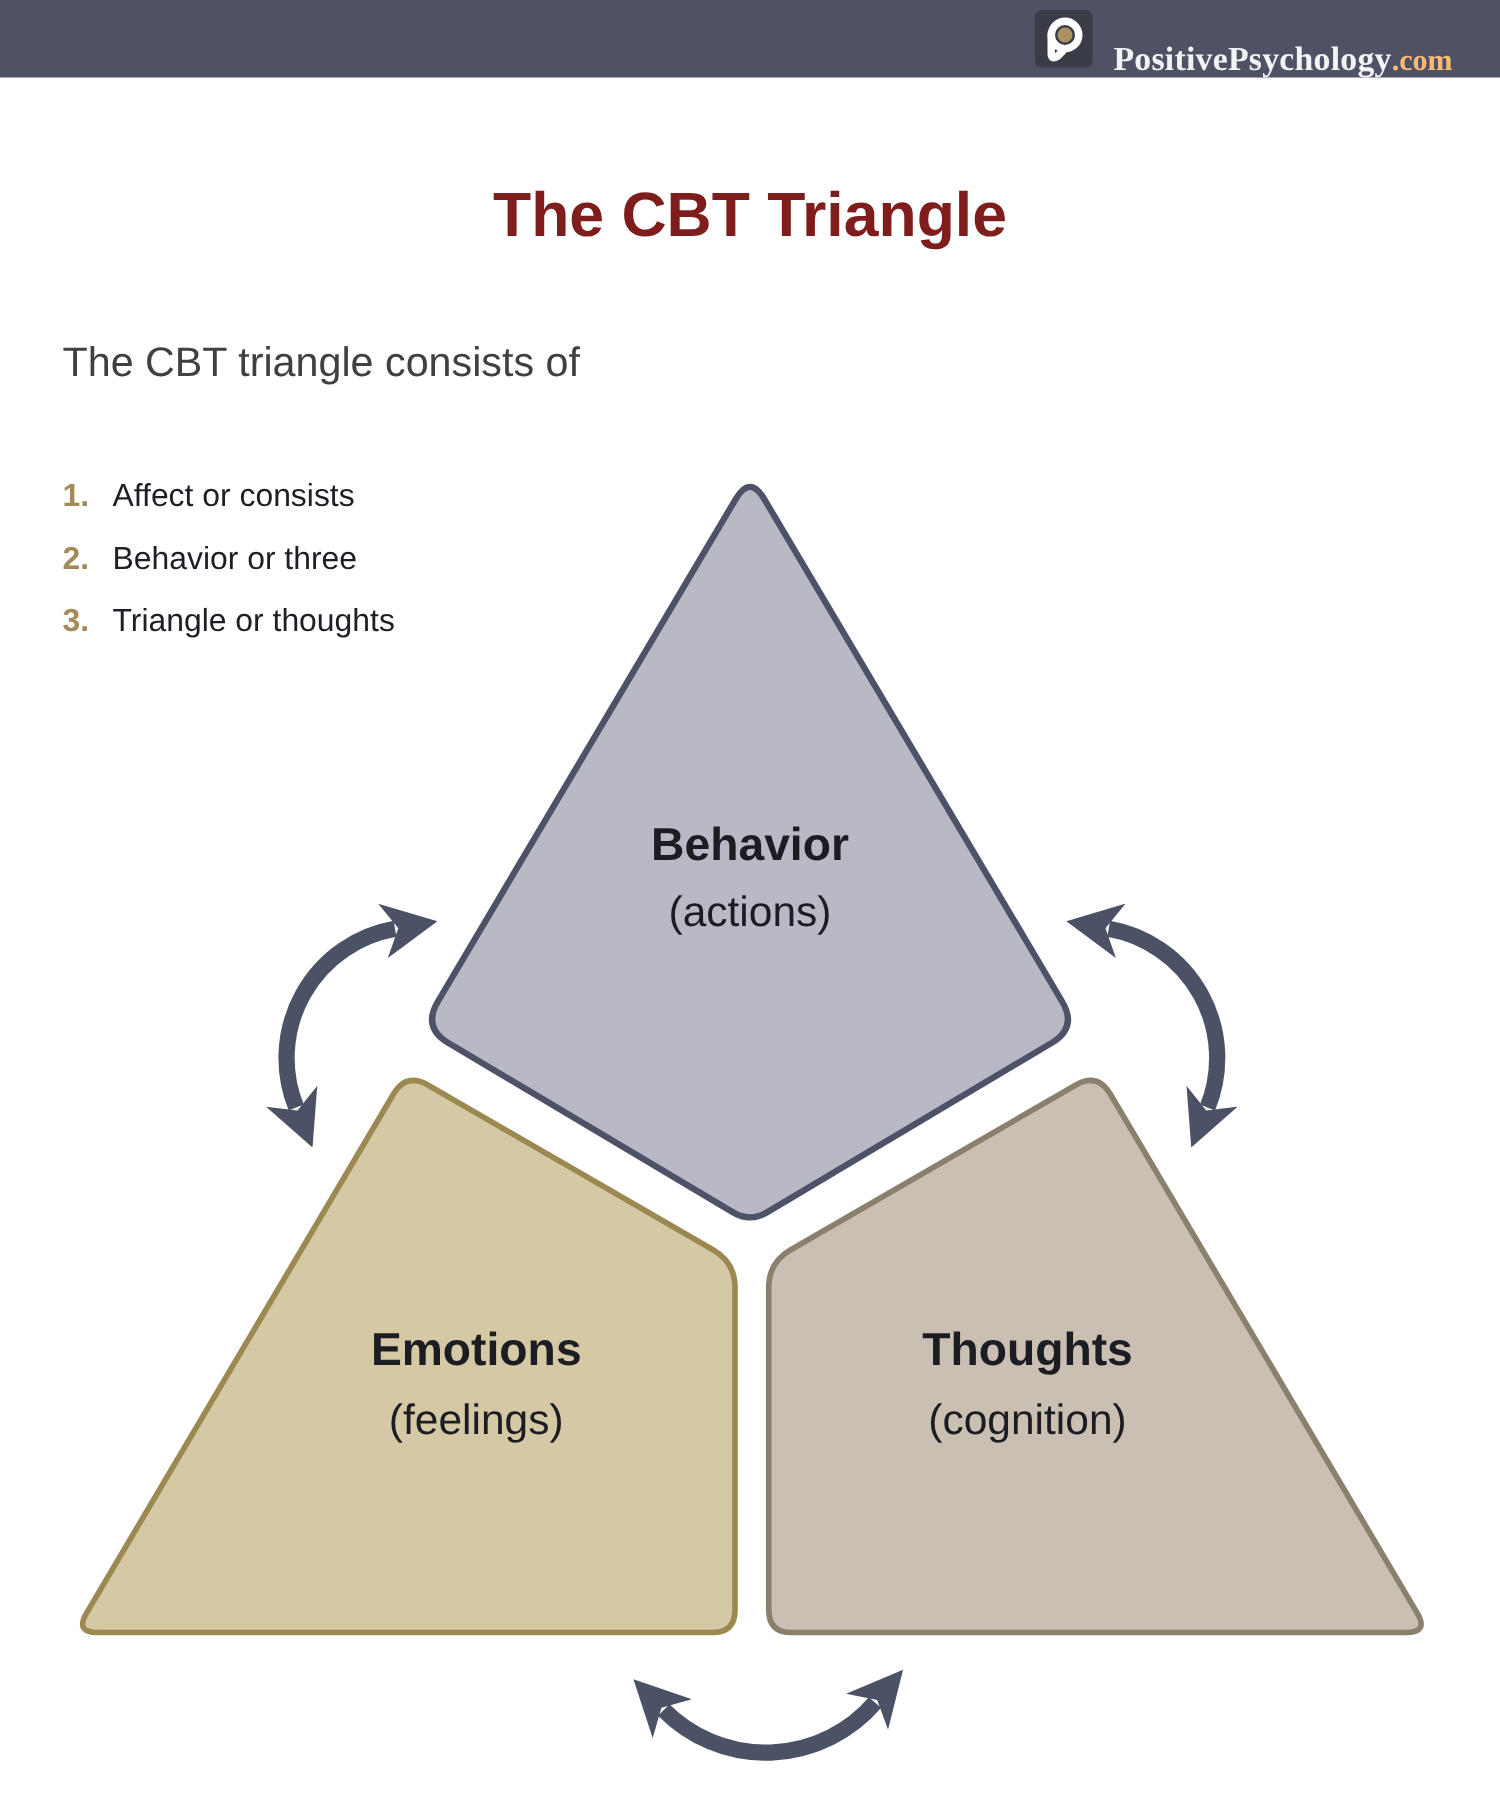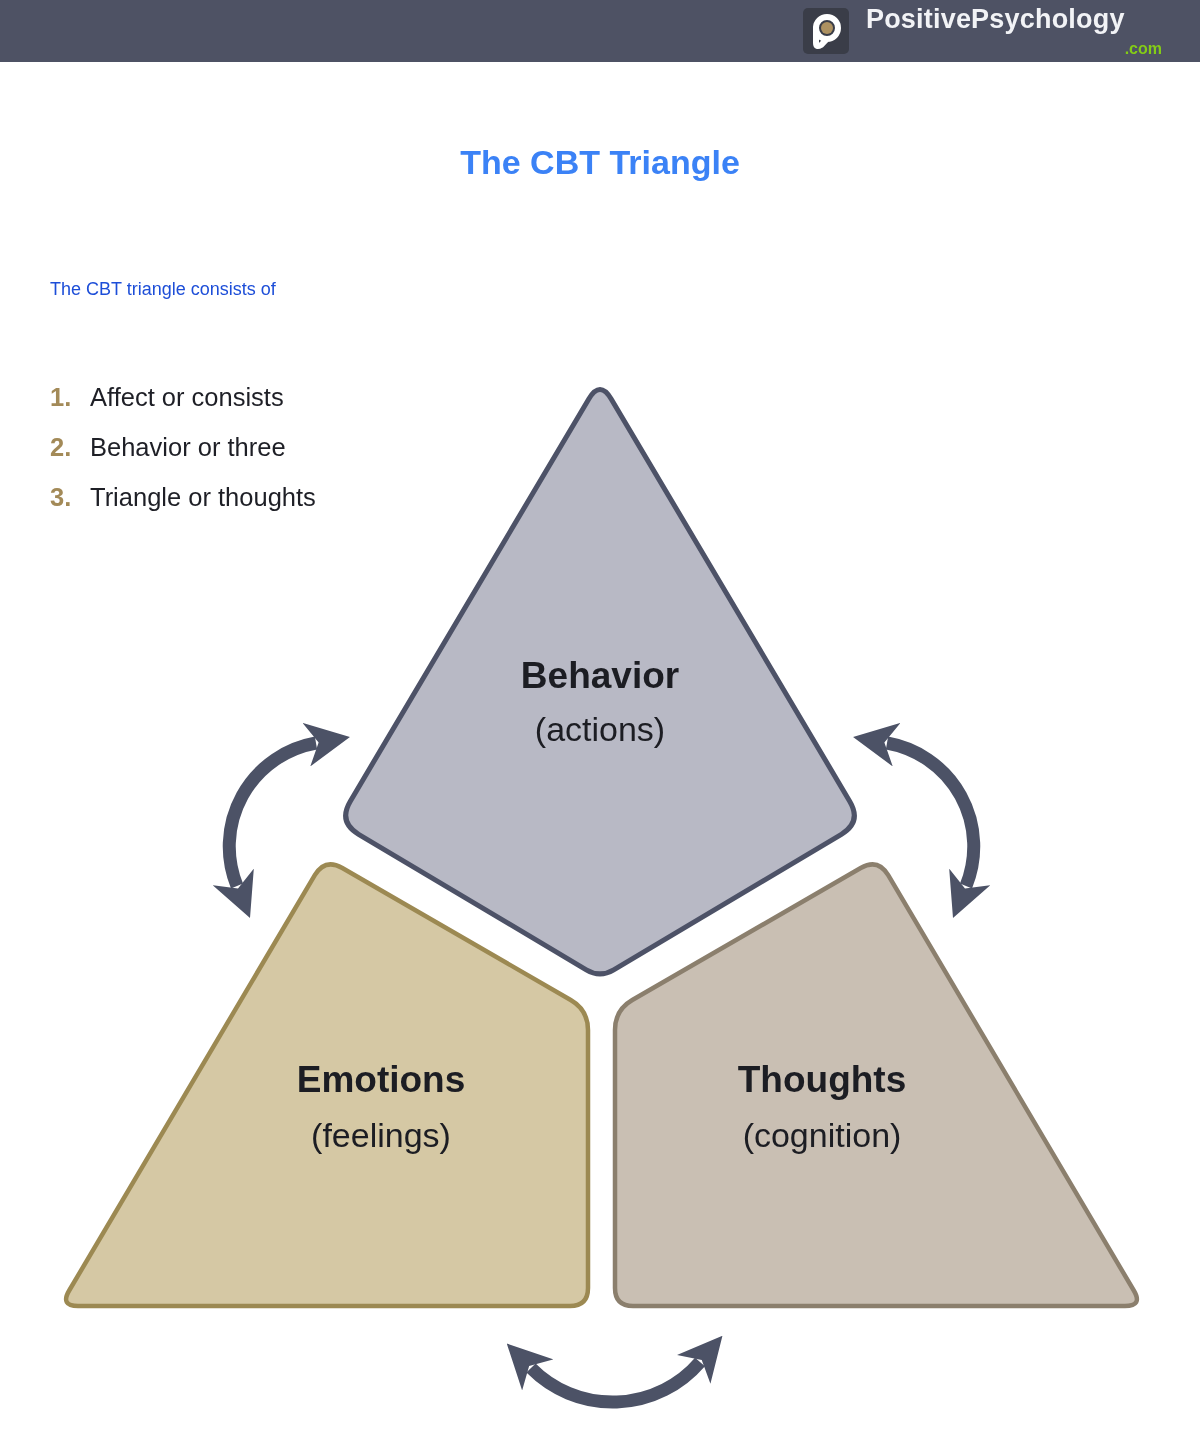--- a/index.html
+++ b/index.html
@@ -35,56 +35,57 @@
     height: 46px;
     background: #3a3d48;
     border-radius: 5px;
     display: flex;
     align-items: center;
     justify-content: center;
     flex: 0 0 auto;
   }
   .brand {
     display: flex;
-    align-items: flex-start;
+    align-items: flex-end;
+    font-family: Liberation Serif, serif;
   }
   .brand-main {
     color: #f2f3f6;
     font-size: 27px;
     font-weight: 600;
     letter-spacing: 0.2px;
   }
   .brand-suffix {
-    color: #84cc16;
-    font-size: 16px;
+    color: #fdba74;
+    font-size: 24px;
     font-weight: 600;
     margin-top: 36px;
   }
 
   
   .page-title {
     position: absolute;
     top: 143px;
     left: 0;
     width: 100%;
     text-align: center;
-    font-size: 34px;
+    font-size: 50px;
     font-weight: 700;
-    color: #3b82f6;
+    color: #7f1d1d;
     margin: 0;
   }
 
   
   .intro {
     position: absolute;
     left: 50px;
     top: 272px;
-    font-size: 18px;
+    font-size: 33px;
     line-height: 35px;
-    color: #1d4ed8;
+    color: #404040;
   }
   .cbt-list {
     position: absolute;
     left: 50px;
     top: 372px;
   }
   .cbt-list-item {
     display: flex;
     height: 50px;
     align-items: center;

